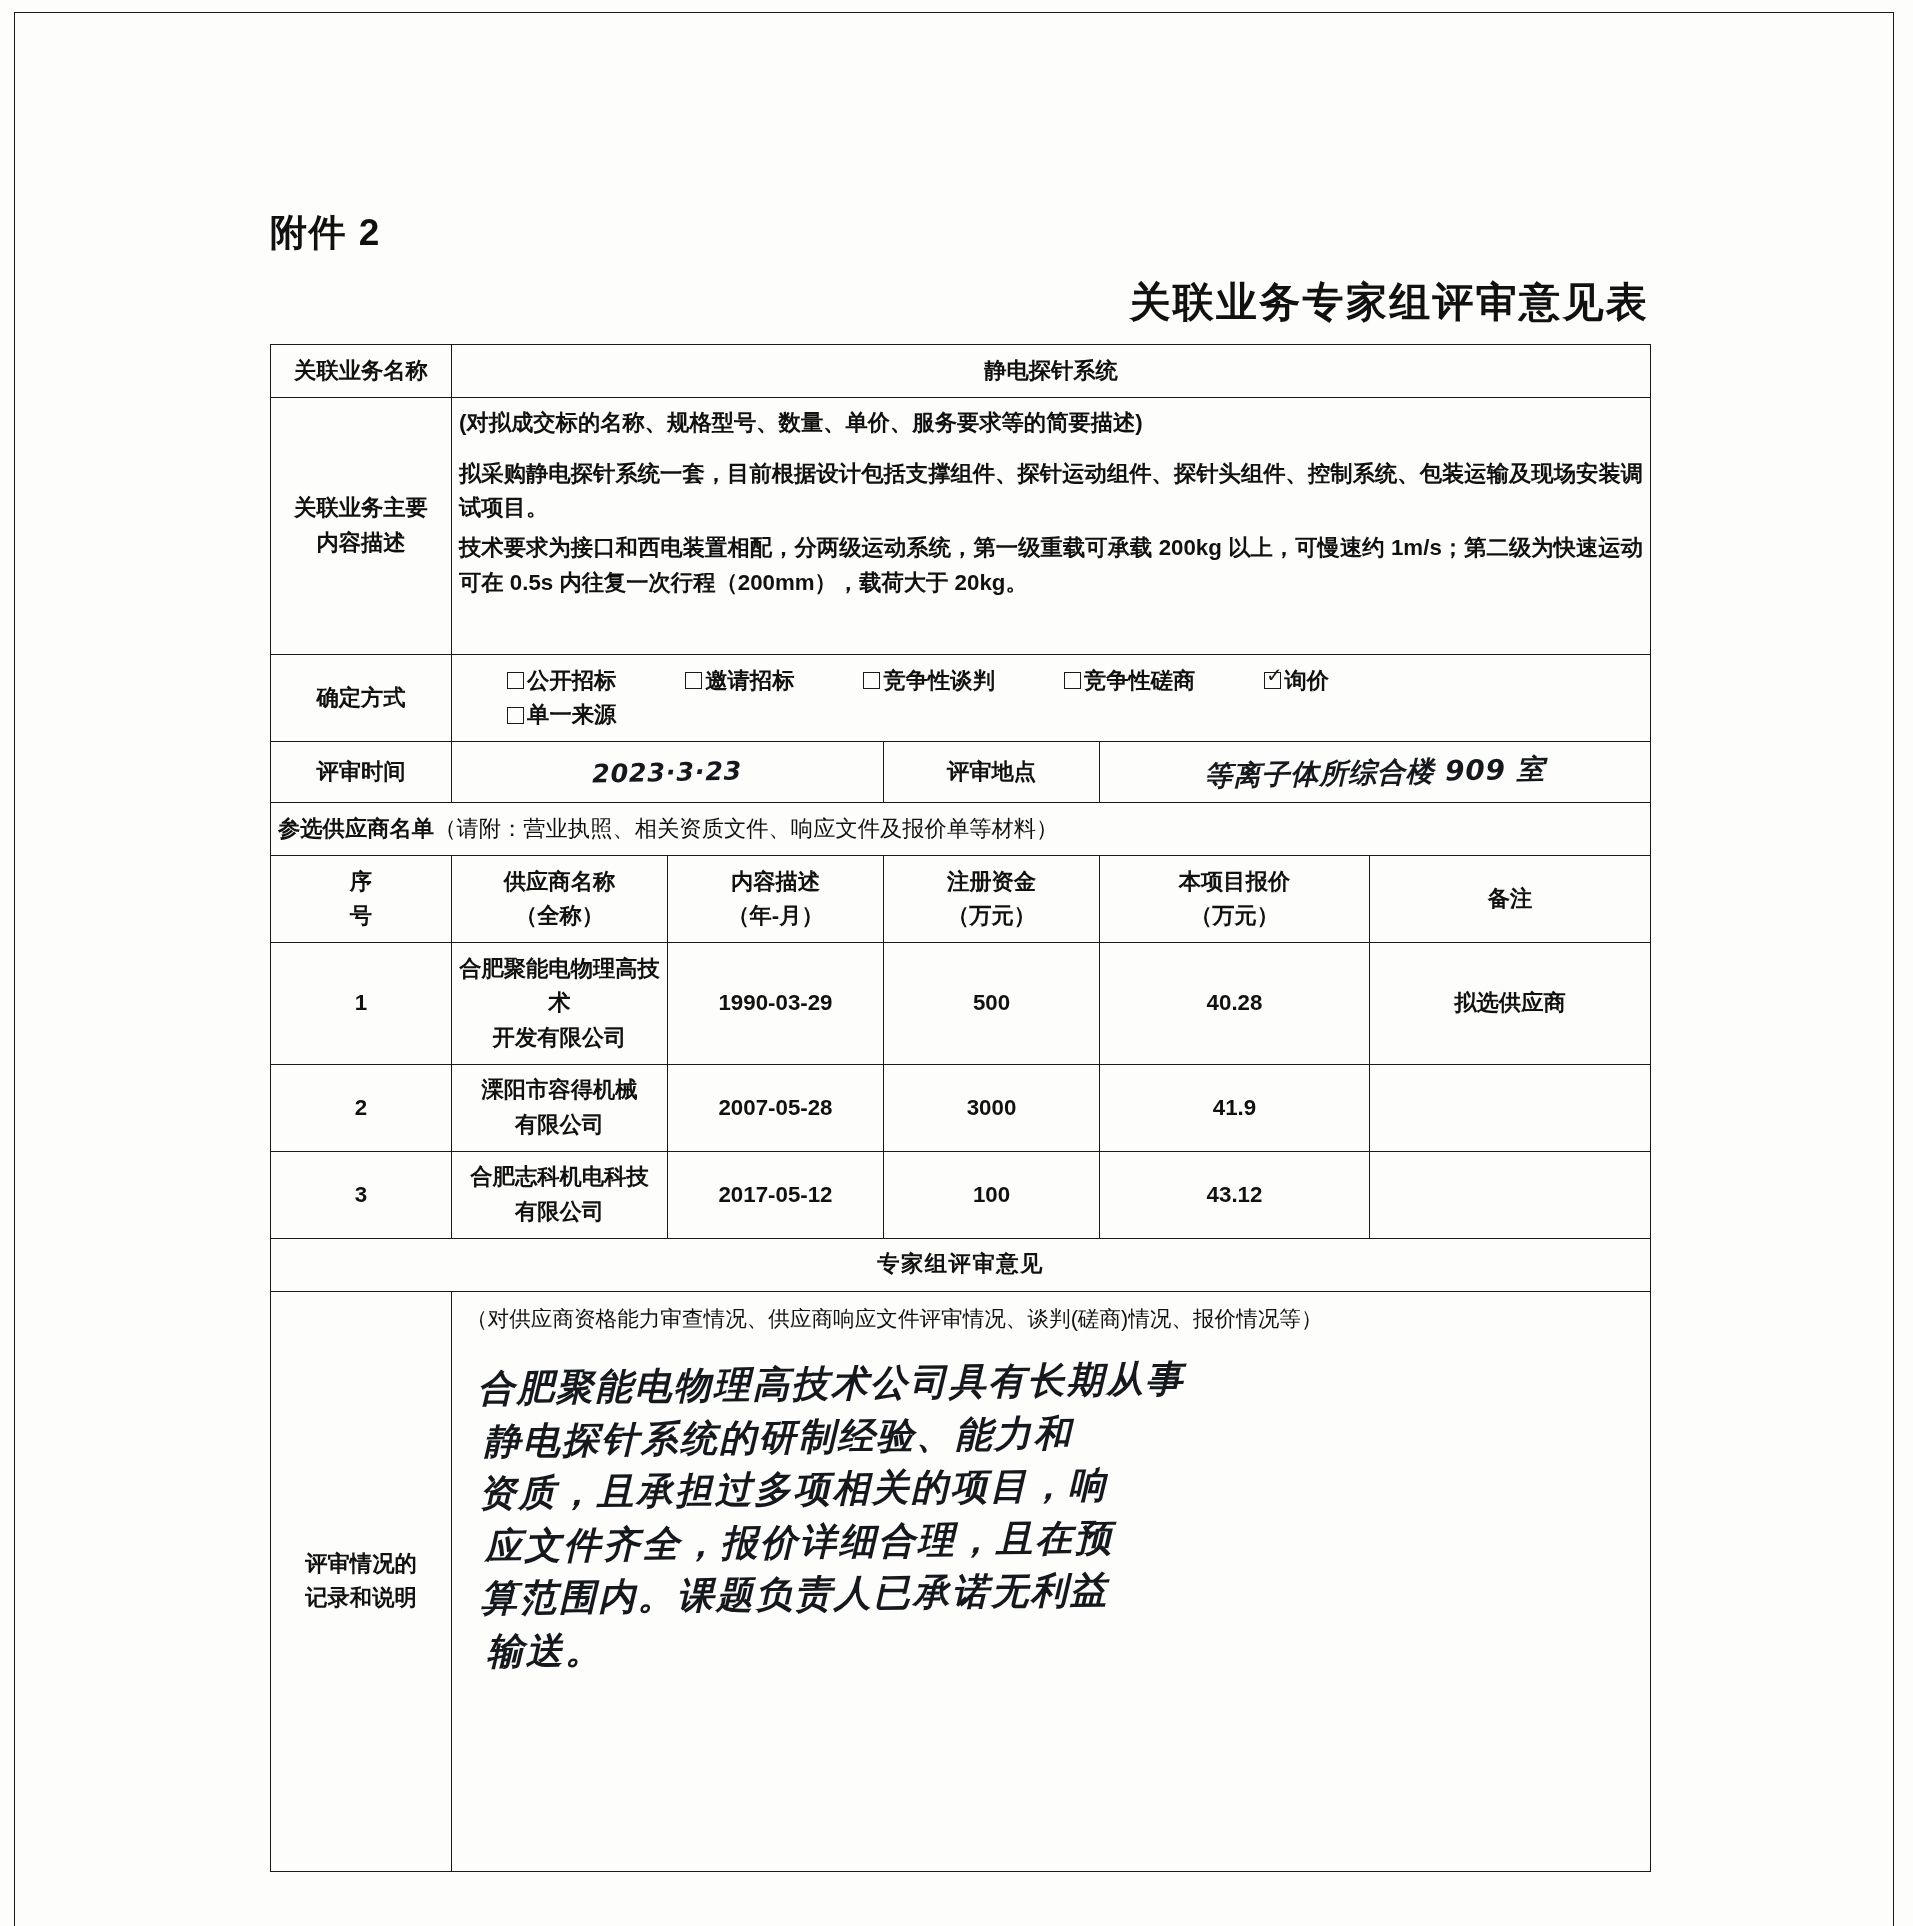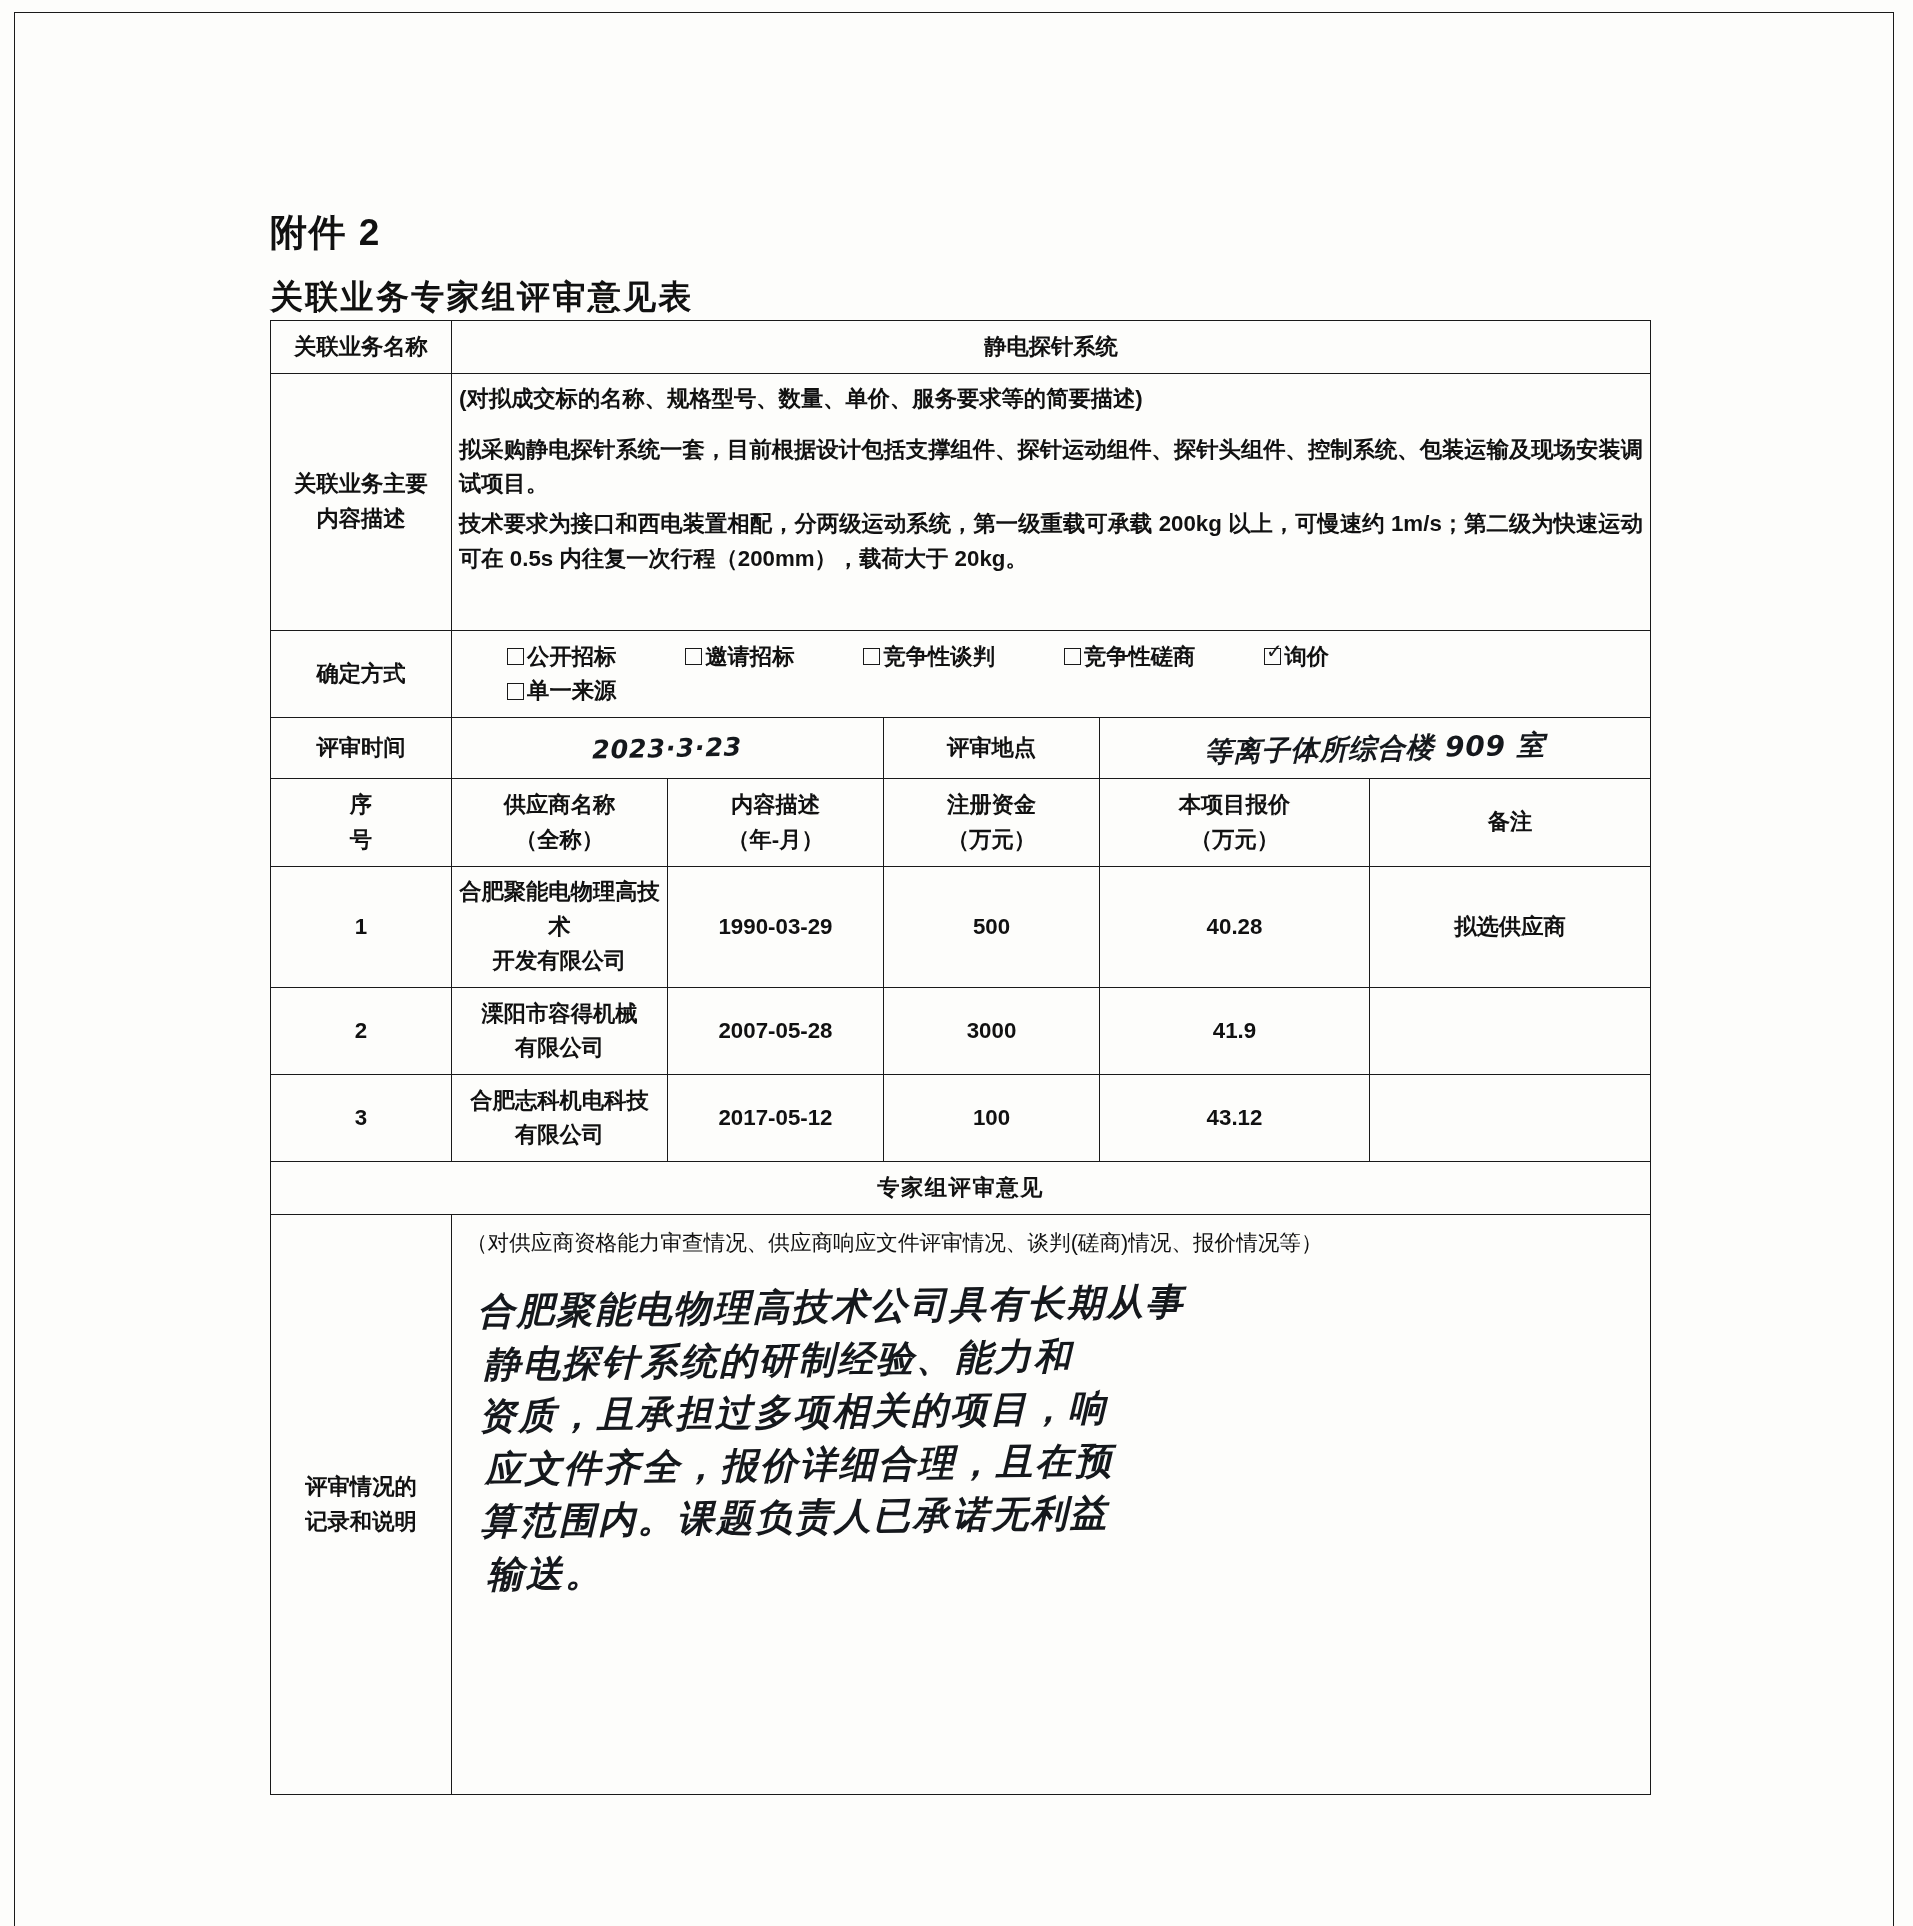--- a/index.html
+++ b/index.html
@@ -36,24 +36,25 @@
     width: 1379px;
   }
   .attach-label {
     font-size: 37px;
     font-weight: 700;
     letter-spacing: 1.5px;
     margin-bottom: 17px;
     font-family: "Liberation Sans", "DejaVu Sans", sans-serif;
   }
   .doc-title {
-    text-align: left;
-    font-size: 33px;
+    text-align: right;
+    font-size: 41px;
     font-weight: 700;
     letter-spacing: 2.3px;
+    margin-bottom: 14px;
     font-family: "Liberation Sans", "DejaVu Sans", sans-serif;
   }
   table.main {
     width: 100%;
     border-collapse: collapse;
     table-layout: fixed;
   }
   table.main td, table.main th {
     border: 1.5px solid #1a1a1a;
     padding: 8.5px 7px;
@@ -218,20 +219,25 @@
         <td class="lbl">评审时间</td>
         <td class="val-center" colspan="2">
           <span class="hand hand-date">2023·3·23</span>
         </td>
         <td class="lbl">评审地点</td>
         <td class="val-center" colspan="2">
           <span class="hand hand-place">等离子体所综合楼 909 室</span>
         </td>
       </tr>
 
+      <tr>
+        <td class="section-bar" colspan="6">
+          <span>参选供应商名单</span><span class="hint">（请附：营业执照、相关资质文件、响应文件及报价单等材料）</span>
+        </td>
+      </tr>
 
       <tr class="sup-table">
         <td class="lbl small-two">序
 号</td>
         <td class="lbl small-two">供应商名称
 （全称）</td>
         <td class="lbl small-two">内容描述
 （年-月）</td>
         <td class="lbl small-two">注册资金
 （万元）</td>

